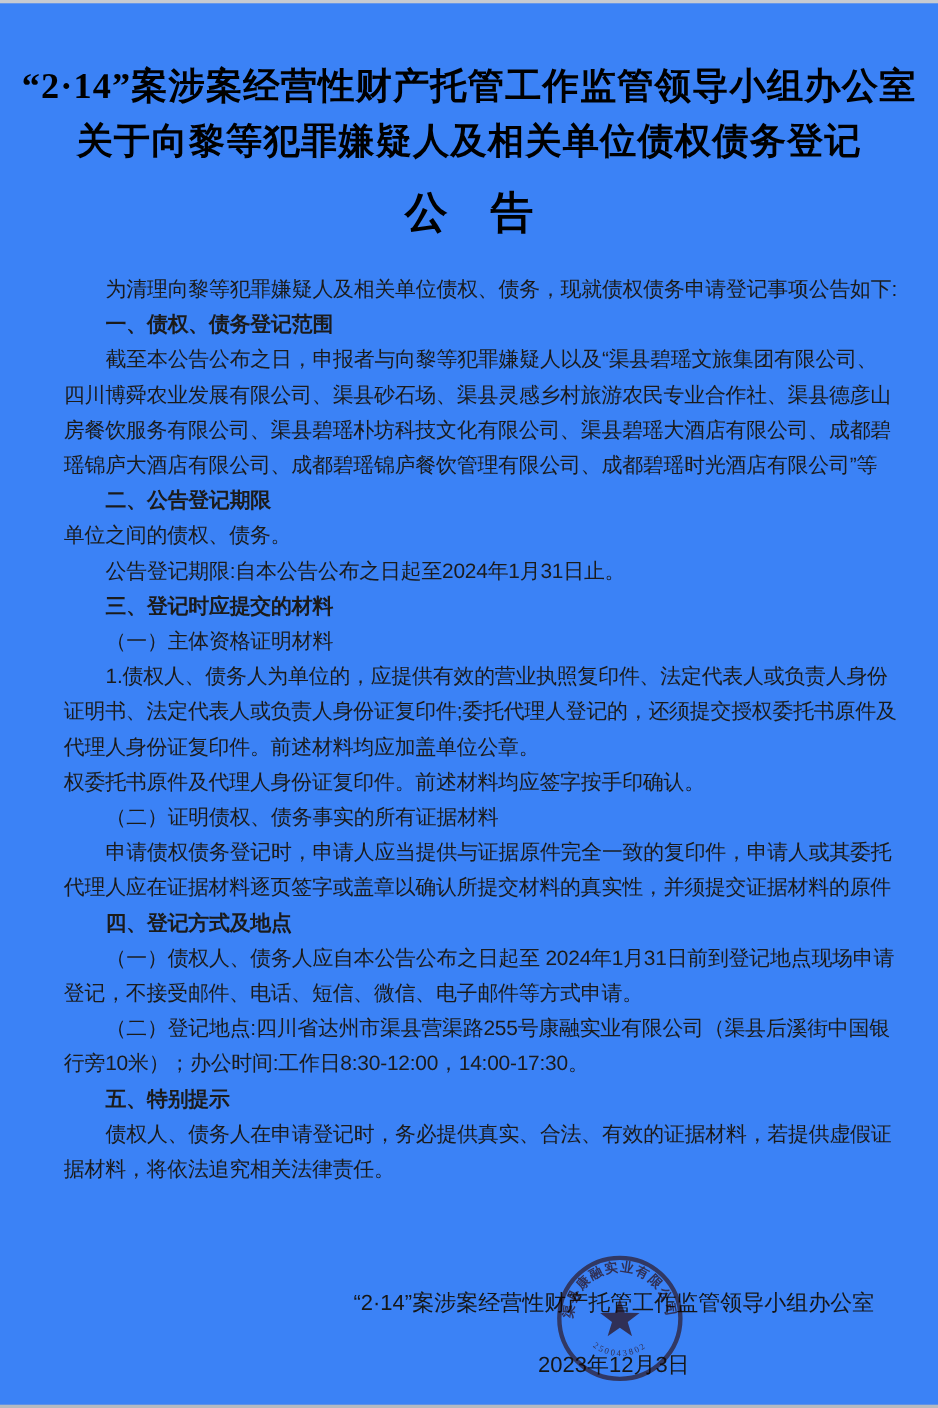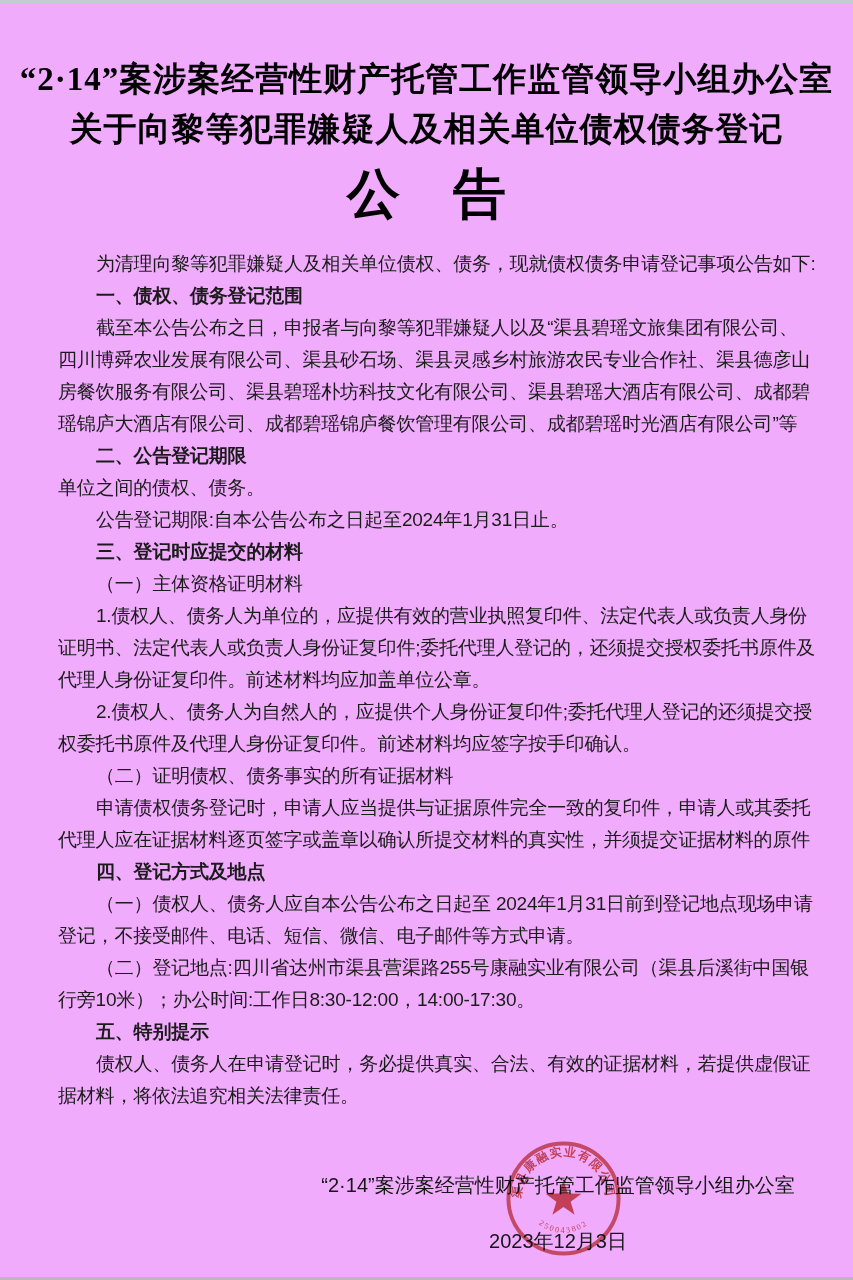--- a/index.html
+++ b/index.html
@@ -1,41 +1,41 @@
 <!DOCTYPE html>
 <html><head>
 <meta charset="utf-8">
 <style>
   html,body{margin:0;padding:0;background:#9a9a9a;}
   .page{
     position:relative;
     width:853px;height:1280px;
     margin:0 auto;
-    background:#f0abfc;
+    background:#3b82f6;
     overflow:hidden;
     font-family:"Liberation Sans",sans-serif;
     color:#1b1b1b;
   }
   .edge{position:absolute;left:0;right:0;}
   .edge.top{top:0;height:3px;background:#c7cbd1;}
   .edge.bottom{bottom:0;height:3px;background:#b6bac0;}
 
   .titles{padding-top:54px;text-align:center;color:#000;}
   .t1{
     font-family:"Liberation Serif",serif;
     font-weight:bold;
     font-size:33px;
     line-height:50px;
     letter-spacing:1px;
     white-space:nowrap;
   }
   .t2{
     font-family:"Liberation Serif",serif;
     font-weight:bold;
-    font-size:53px;
+    font-size:39px;
     line-height:60px;
     margin-top:10px;
     white-space:nowrap;
   }
 
   .bodytext{
     margin-top:24px;
     padding-left:58px;
     padding-right:41px;
     font-size:19px;
@@ -92,21 +92,20 @@
       <div class="bl">房餐饮服务有限公司、渠县碧瑶朴坊科技文化有限公司、渠县碧瑶大酒店有限公司、成都碧</div>
       <div class="bl">瑶锦庐大酒店有限公司、成都碧瑶锦庐餐饮管理有限公司、成都碧瑶时光酒店有限公司”等</div>
       <div class="bl ind b">二、公告登记期限</div>
       <div class="bl">单位之间的债权、债务。</div>
       <div class="bl ind">公告登记期限:自本公告公布之日起至2024年1月31日止。</div>
       <div class="bl ind b">三、登记时应提交的材料</div>
       <div class="bl ind">（一）主体资格证明材料</div>
       <div class="bl ind">1.债权人、债务人为单位的，应提供有效的营业执照复印件、法定代表人或负责人身份</div>
       <div class="bl">证明书、法定代表人或负责人身份证复印件;委托代理人登记的，还须提交授权委托书原件及</div>
       <div class="bl">代理人身份证复印件。前述材料均应加盖单位公章。</div>
-      <div class="bl ind">2.债权人、债务人为自然人的，应提供个人身份证复印件;委托代理人登记的还须提交授</div>
       <div class="bl">权委托书原件及代理人身份证复印件。前述材料均应签字按手印确认。</div>
       <div class="bl ind">（二）证明债权、债务事实的所有证据材料</div>
       <div class="bl ind">申请债权债务登记时，申请人应当提供与证据原件完全一致的复印件，申请人或其委托</div>
       <div class="bl">代理人应在证据材料逐页签字或盖章以确认所提交材料的真实性，并须提交证据材料的原件</div>
       <div class="bl ind b">四、登记方式及地点</div>
       <div class="bl ind">（一）债权人、债务人应自本公告公布之日起至  2024年1月31日前到登记地点现场申请</div>
       <div class="bl">登记，不接受邮件、电话、短信、微信、电子邮件等方式申请。</div>
       <div class="bl ind">（二）登记地点:四川省达州市渠县营渠路255号康融实业有限公司（渠县后溪街中国银</div>
       <div class="bl">行旁10米）；办公时间:工作日8:30-12:00，14:00-17:30。</div>
       <div class="bl ind b">五、特别提示</div>

